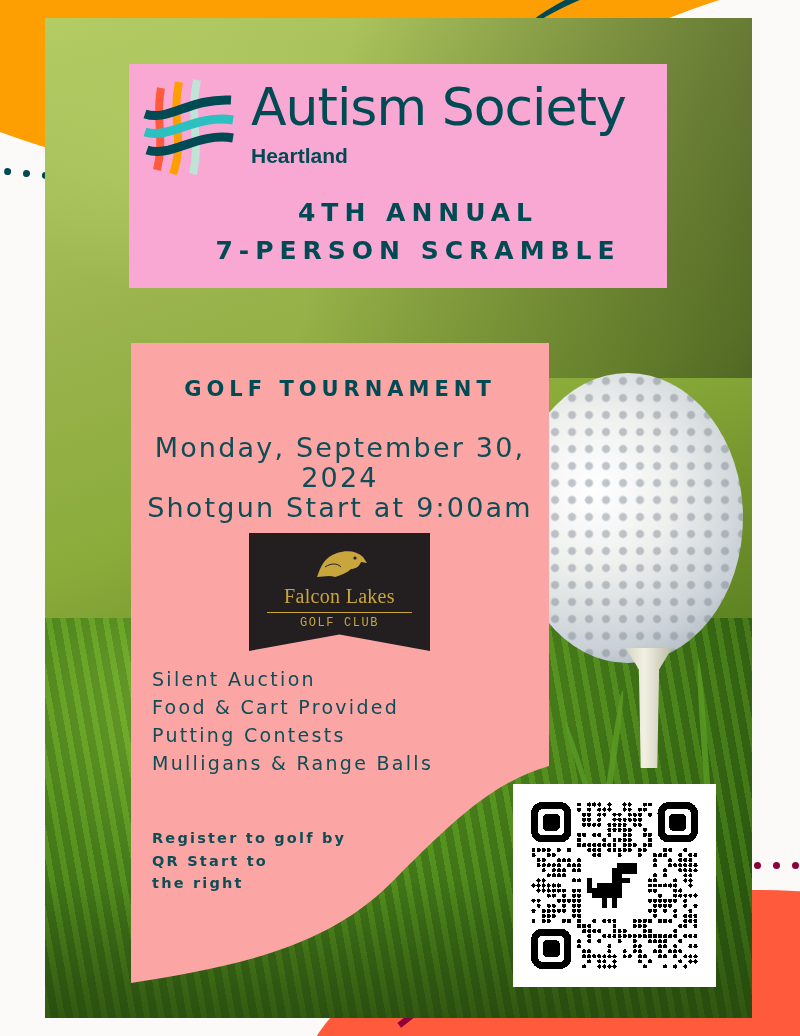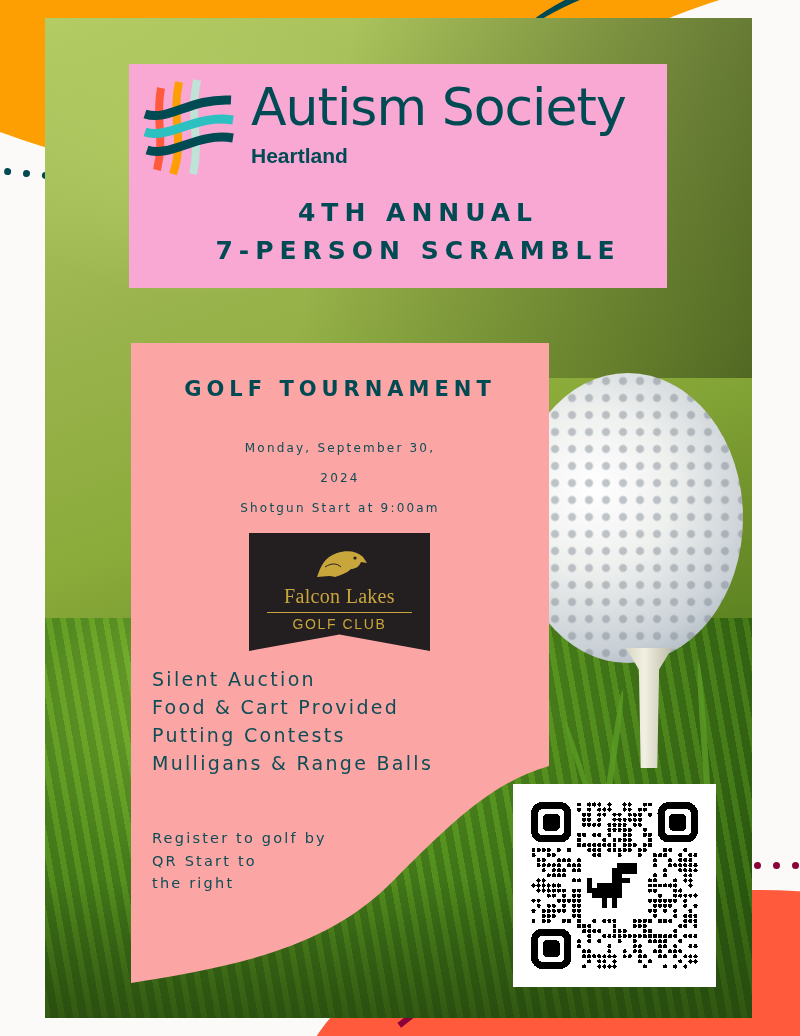--- a/index.html
+++ b/index.html
@@ -102,47 +102,47 @@
     background: #fca5a5;
     clip-path: path("M0,0 L418,0 L418,423 C360,440 320,480 260,540 C190,610 90,625 0,640 Z");
   }
   .info-heading {
     position: absolute; left: 0; top: 34px; width: 100%; text-align: center;
     font-size: 21px; font-weight: bold; letter-spacing: 5px; color: #004b53;
     font-family: "DejaVu Sans", sans-serif;
   }
   .info-date {
     position: absolute; left: 0; top: 90px; width: 100%; text-align: center;
-    font-size: 12px; letter-spacing: 2.2px; line-height: 30px; color: #0d4d55;
+    font-size: 27px; letter-spacing: 2.2px; line-height: 30px; color: #0d4d55;
     font-family: "DejaVu Sans", sans-serif;
   }
   .venue-logo {
     position: absolute; left: 118px; top: 190px; width: 181px; height: 118px;
     background: #231f20;
     clip-path: polygon(0 0, 100% 0, 100% 100%, 50% 86%, 0 100%);
   }
   .falcon { position: absolute; left: 62px; top: 14px; width: 58px; height: 34px; }
   .venue-name {
     position: absolute; left: 0; top: 52px; width: 100%; text-align: center;
     font-family: "Liberation Serif", serif; font-size: 20px; color: #c9a63c;
     letter-spacing: 0.3px;
   }
   .venue-rule { position: absolute; left: 18px; top: 79px; width: 145px; height: 1px; background: #c9a63c; }
   .venue-sub {
     position: absolute; left: 0; top: 83px; width: 100%; text-align: center;
-    font-family: Liberation Sans, sans-serif; font-size: 14px; color: #c9a63c; letter-spacing: 1.6px;
+    font-family: Liberation Mono, monospace; font-size: 12px; color: #c9a63c; letter-spacing: 1.6px;
   }
   .features {
     position: absolute; left: 21px; top: 322px; list-style: none;
     font-size: 19px; letter-spacing: 2.3px; line-height: 28px; color: #0d4d55;
     font-family: "DejaVu Sans", sans-serif;
   }
   .register {
     position: absolute; left: 21px; top: 484px; width: 230px;
-    font-size: 14.5px; font-weight: normal; letter-spacing: 2.2px; line-height: 22.5px;
+    font-size: 14.5px; font-weight: bold; letter-spacing: 2.2px; line-height: 22.5px;
     color: #0d4d55; font-family: "DejaVu Sans", sans-serif;
   }
 
   
   .qr-card {
     position: absolute; left: 513px; top: 784px; width: 203px; height: 203px; background: #fff;
   }
   .qr-grid { position: absolute; left: 18px; top: 18px; width: 167px; height: 167px; }
 </style>
 </head>

